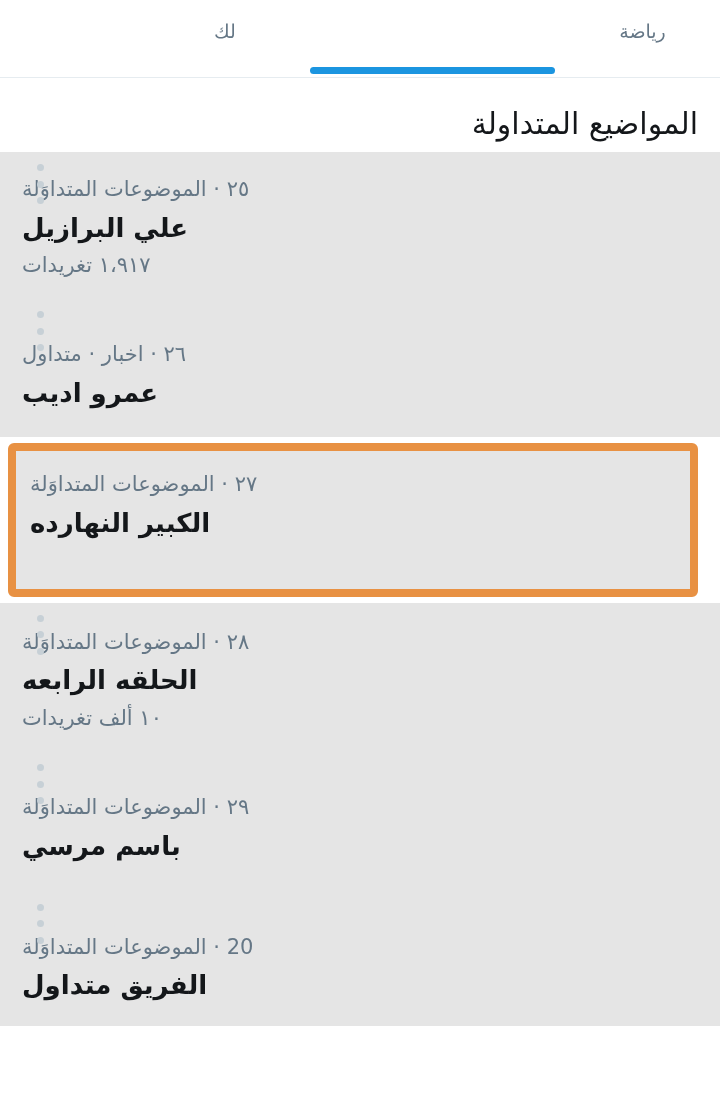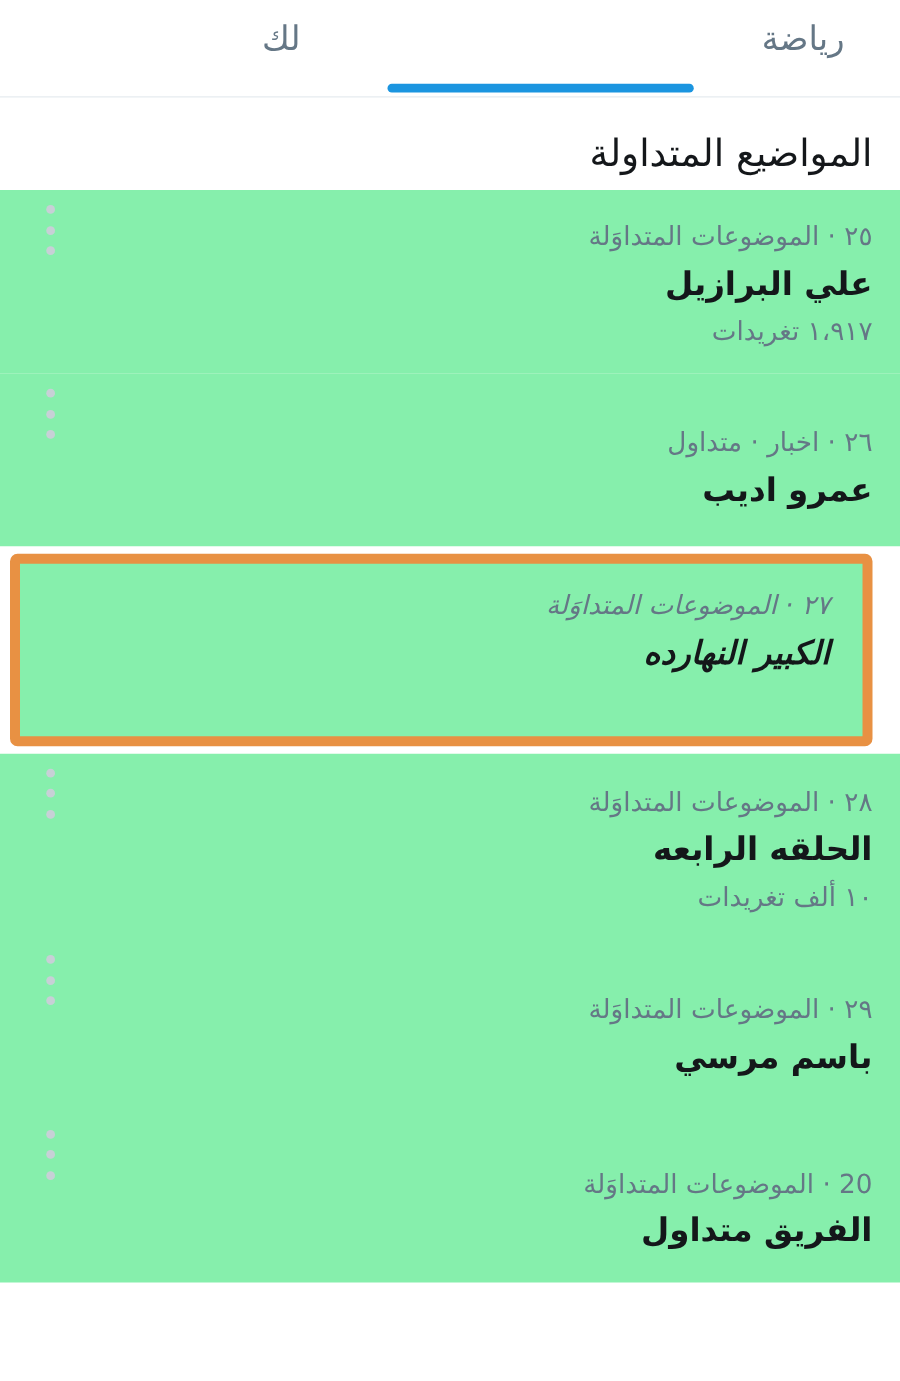--- a/index.html
+++ b/index.html
@@ -32,21 +32,21 @@
     position: relative;
     height: 78px;
     display: flex;
     align-items: center;
     justify-content: center;
     box-sizing: border-box;
     cursor: pointer;
     user-select: none;
   }
   .tab-label {
-    font-size: 27px;
+    font-size: 19px;
     line-height: 1;
     color: #657786;
     font-weight: 400;
     padding-bottom: 16px;
     white-space: nowrap;
     font-family: Liberation Serif, serif;
   }
   .tab.active .tab-label {
     color: #14171a;
     font-weight: 700;
@@ -80,22 +80,22 @@
 
   
   .trend-list {
     display: block;
     position: relative;
   }
   .trend-item {
     position: relative;
     box-sizing: border-box;
     padding: 14px 22px 14px 22px;
-    text-align: right;
-    background: #86efac;
+    text-align: left;
+    background: #e5e5e5;
   }
   .trend-meta {
     font-size: 21px;
     color: #657786;
     line-height: 1.5;
     white-space: nowrap;
   }
   .trend-name {
     font-size: 26px;
     font-weight: 700;
@@ -131,21 +131,20 @@
     border-radius: 50%;
     background: #c7d0d6;
   }
 
   
   .trend-item.highlighted {
     border: 8px solid #e89143;
     border-radius: 6px;
     margin: 6px 22px 6px 8px;
     padding: 18px 26px 46px 14px;
-    font-style: italic;
   }
 
   
   .sp-1 { padding-top: 22px; padding-bottom: 18px; }
   .sp-2 { padding-top: 40px; padding-bottom: 24px; }
   .sp-3 { padding-top: 24px; padding-bottom: 18px; }
   .sp-4 { padding-top: 40px; padding-bottom: 26px; }
   .sp-5 { padding-top: 40px; padding-bottom: 20px; }
 </style>
 </head>

